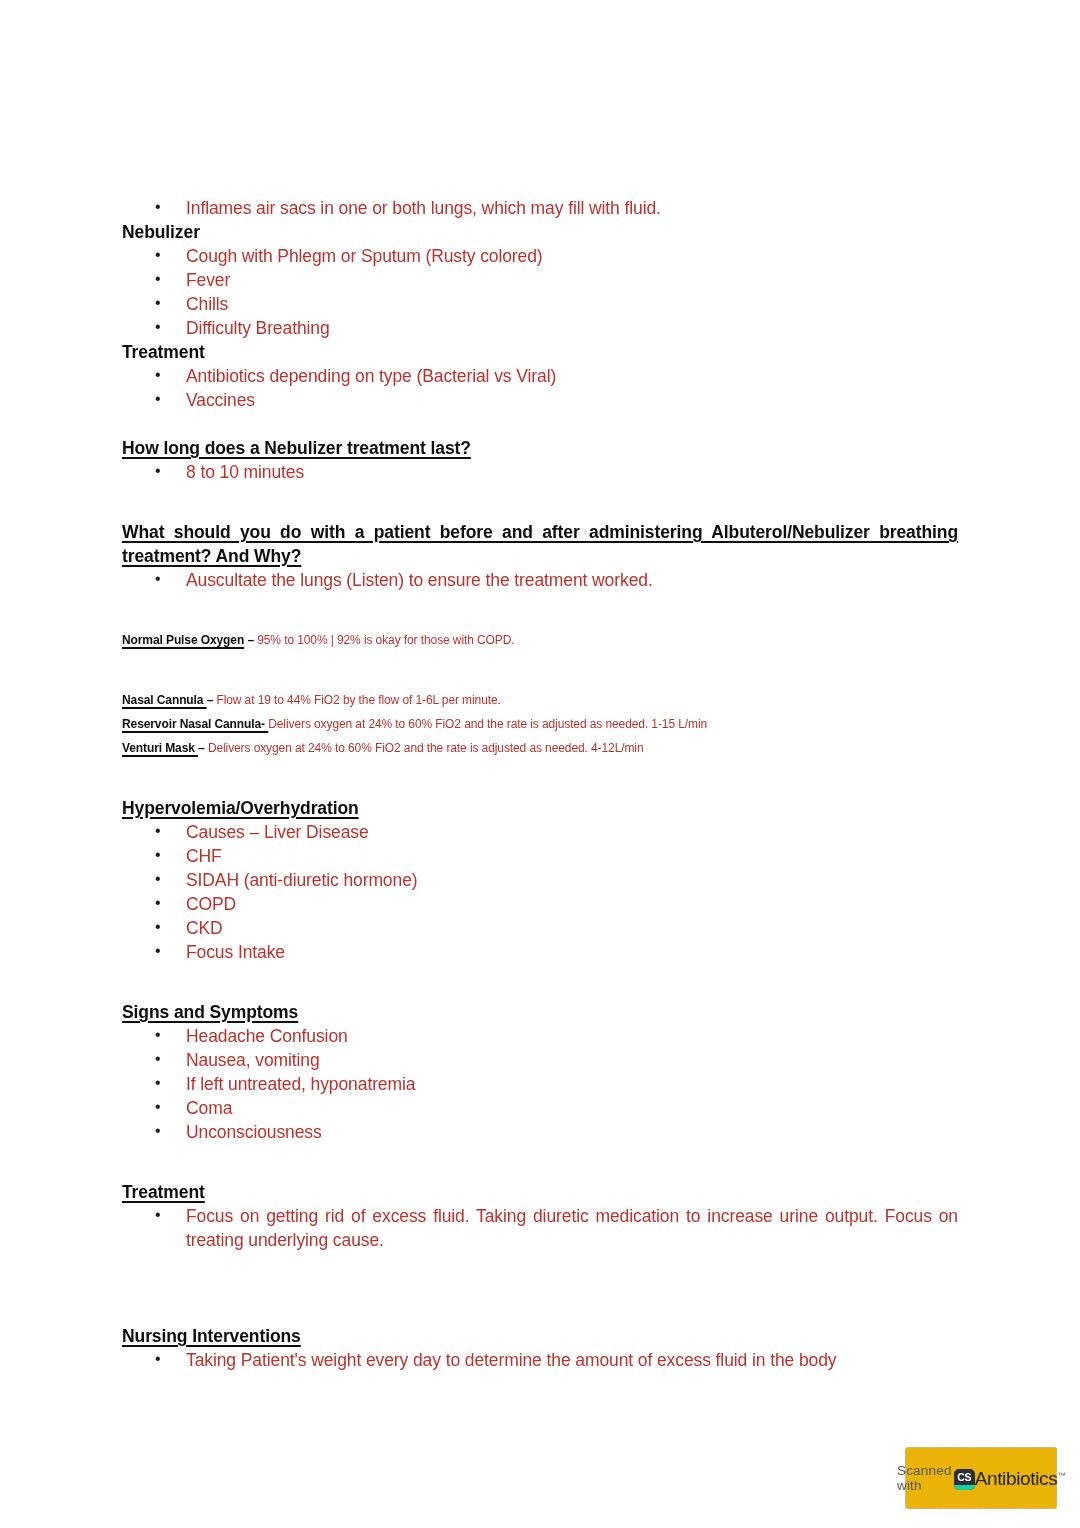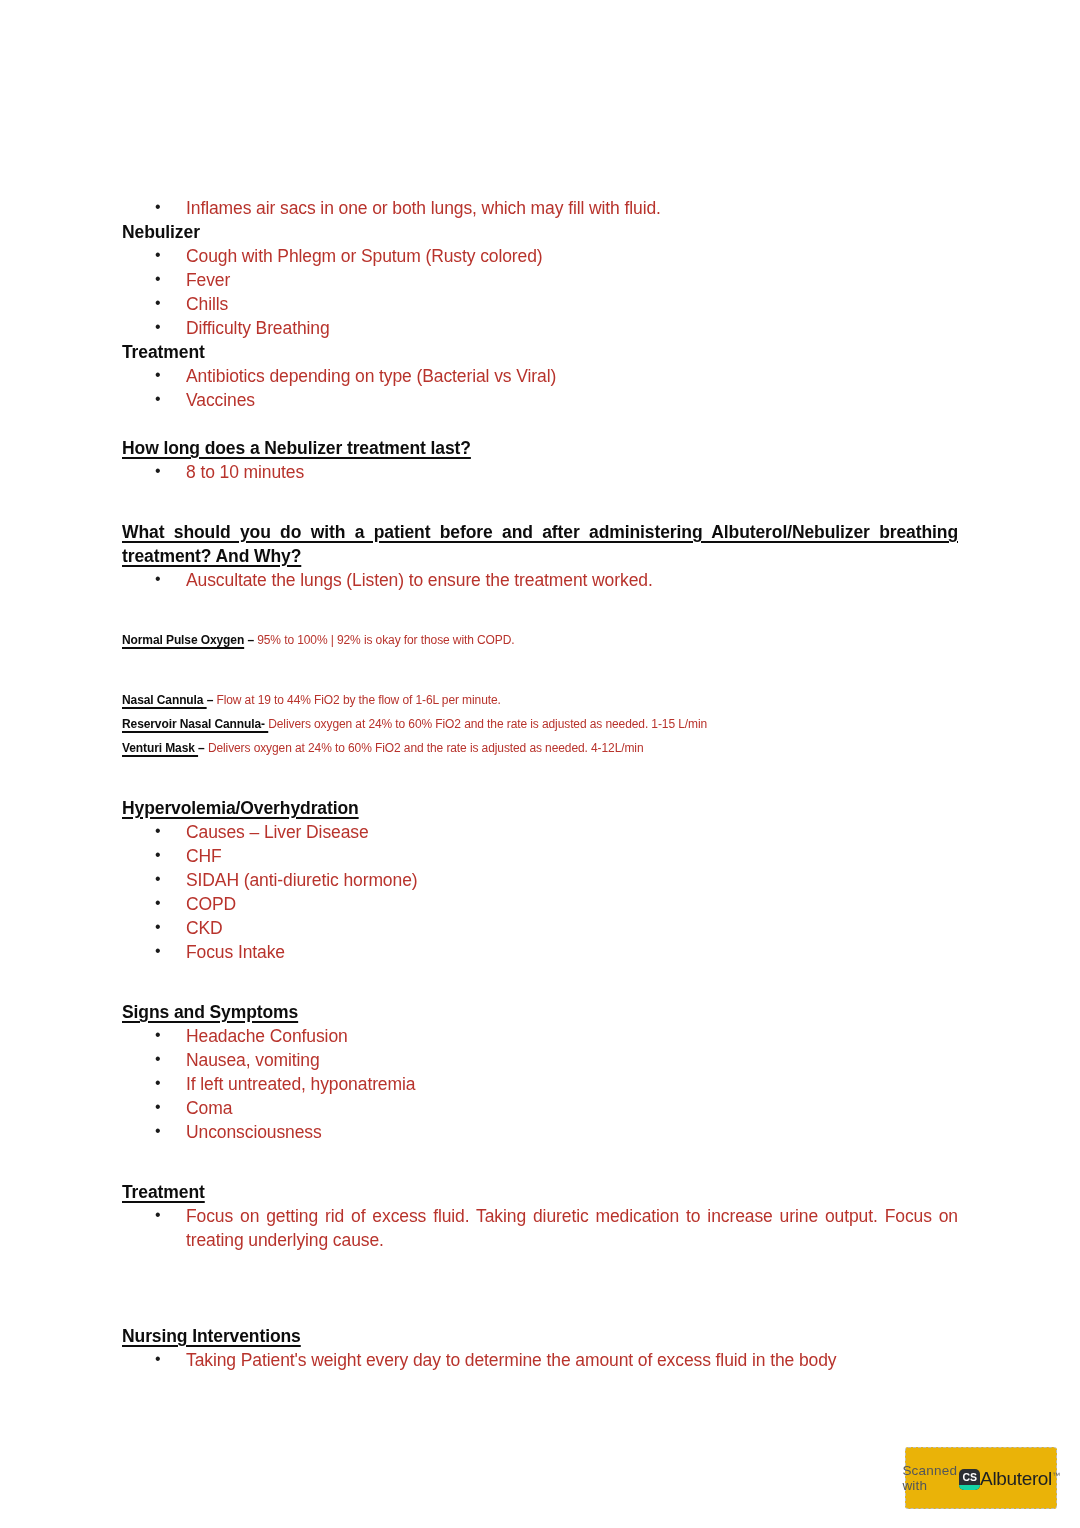--- a/index.html
+++ b/index.html
@@ -267,17 +267,17 @@
 
   </div>
 
   <div class="watermark">
     <div class="wm-top">Scanned with</div>
     <div class="wm-bottom">
       <span class="wm-logo">
         <span class="bar"></span>
         <span class="cs">CS</span>
       </span>
-      <span class="wm-name"><span>Albuterol</span><span class="wm-tm">™</span></span>
+      <span class="wm-name"><span>Antibiotics</span><span class="wm-tm">™</span></span>
     </div>
   </div>
 
 </div>
 
 </body></html>

